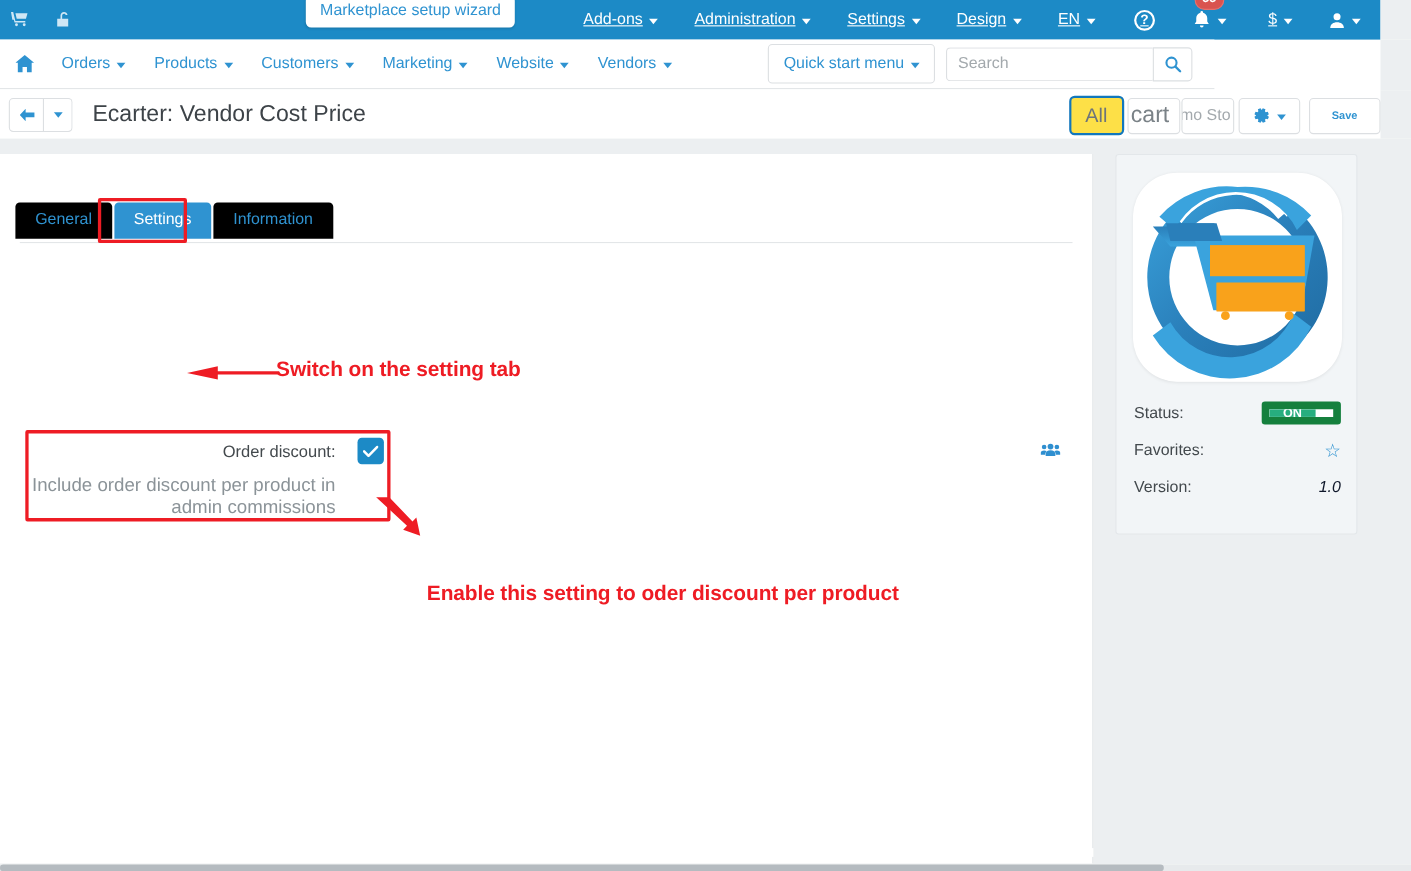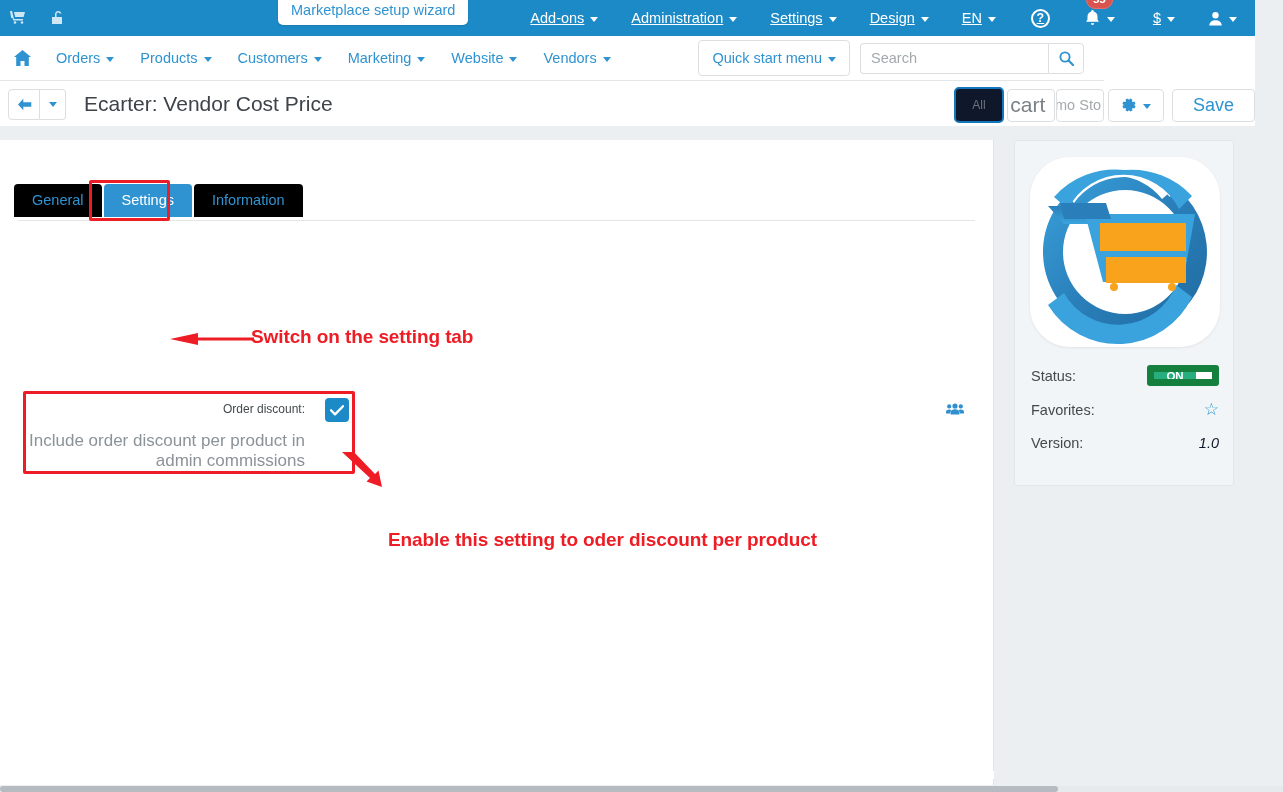--- a/index.html
+++ b/index.html
@@ -139,28 +139,28 @@
     font-size: 21px; color: #3d4348;
     margin-left: 18px; white-space: nowrap;
   }
   .title-actions {
     position: absolute; right: 28px; top: 87px;
     display: flex; align-items: center;
   }
   .btn-plain {
     border: 1px solid #dcdfe2; border-radius: 4px;
     background: #ffffff; color: #2f93d1;
-    font-size: 18px; padding: 9px 16px;
-    display: inline-flex; align-items: center; justify-content: center;
-    cursor: pointer; white-space: nowrap; height: 33px;
+    font-size: 10px; padding: 9px 16px;
+    display: inline-flex; align-items: center; justify-content: center;
+    cursor: pointer; white-space: nowrap; height: 33px; font-weight: bold;
   }
   .btn-all {
     border: 2px solid #1277bc; border-radius: 5px;
-    background: #0f172a; color: #6d747a;
-    font-size: 12px; height: 36px; width: 50px;
+    background: #fde047; color: #6d747a;
+    font-size: 18px; height: 36px; width: 50px;
     display: inline-flex; align-items: center; justify-content: center;
     cursor: pointer; position: relative; z-index: 5;
   }
   .store-btn {
     border: 1px solid #dcdfe2; border-radius: 4px;
     background: #ffffff; color: #6d747a;
     height: 33px; overflow: hidden;
     display: inline-flex; align-items: center;
     cursor: pointer; position: relative;
   }
@@ -231,21 +231,21 @@
     border: 3px solid #ee1c24; border-radius: 2px;
     pointer-events: none;
   }
   .form-row {
     position: absolute; top: 258px; left: 0;
     width: 994px;
   }
   .form-label {
     position: absolute; left: 0; top: 4px;
     width: 305px; text-align: right;
-    font-size: 12px; color: #43494d;
+    font-size: 15px; color: #43494d;
   }
   .form-desc {
     position: absolute; left: 25px; top: 33px;
     width: 280px; text-align: right;
     font-size: 17px; color: #8b9398; line-height: 20px;
   }
   .checkbox {
     position: absolute; left: 325px; top: 0;
     width: 24px; height: 24px;
     background: #1c8ac6; border-radius: 4px;

